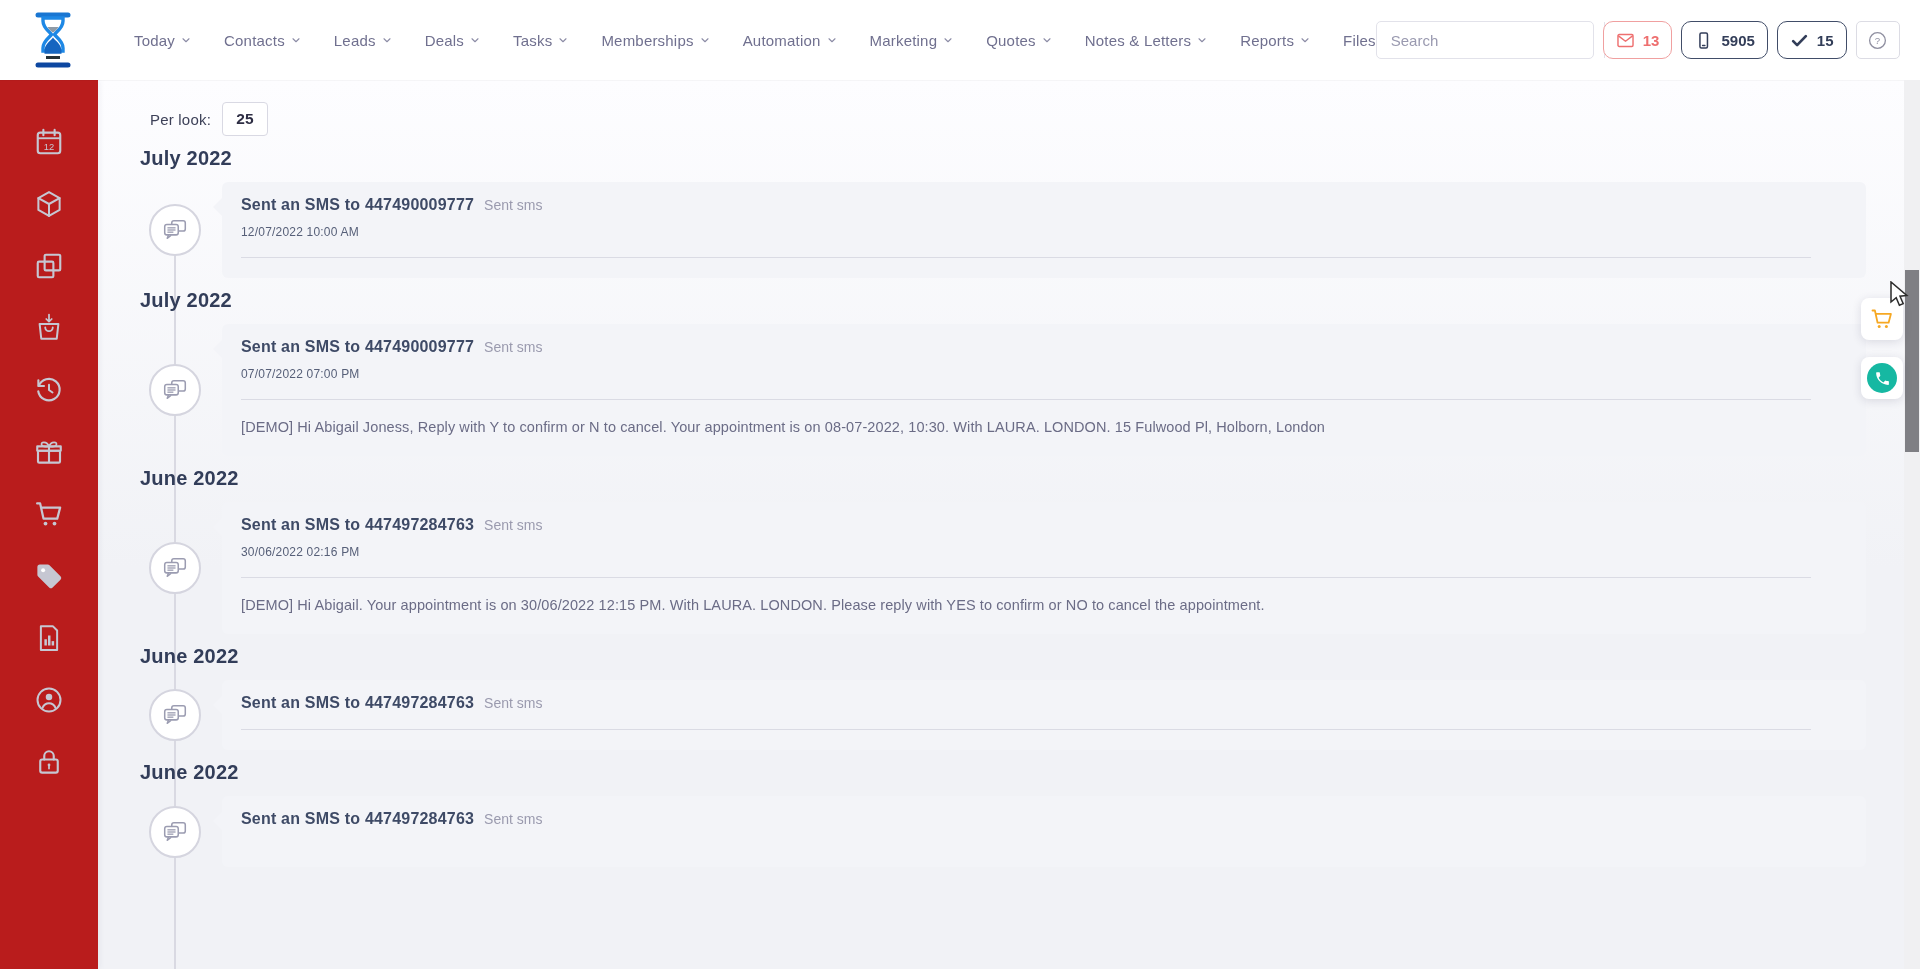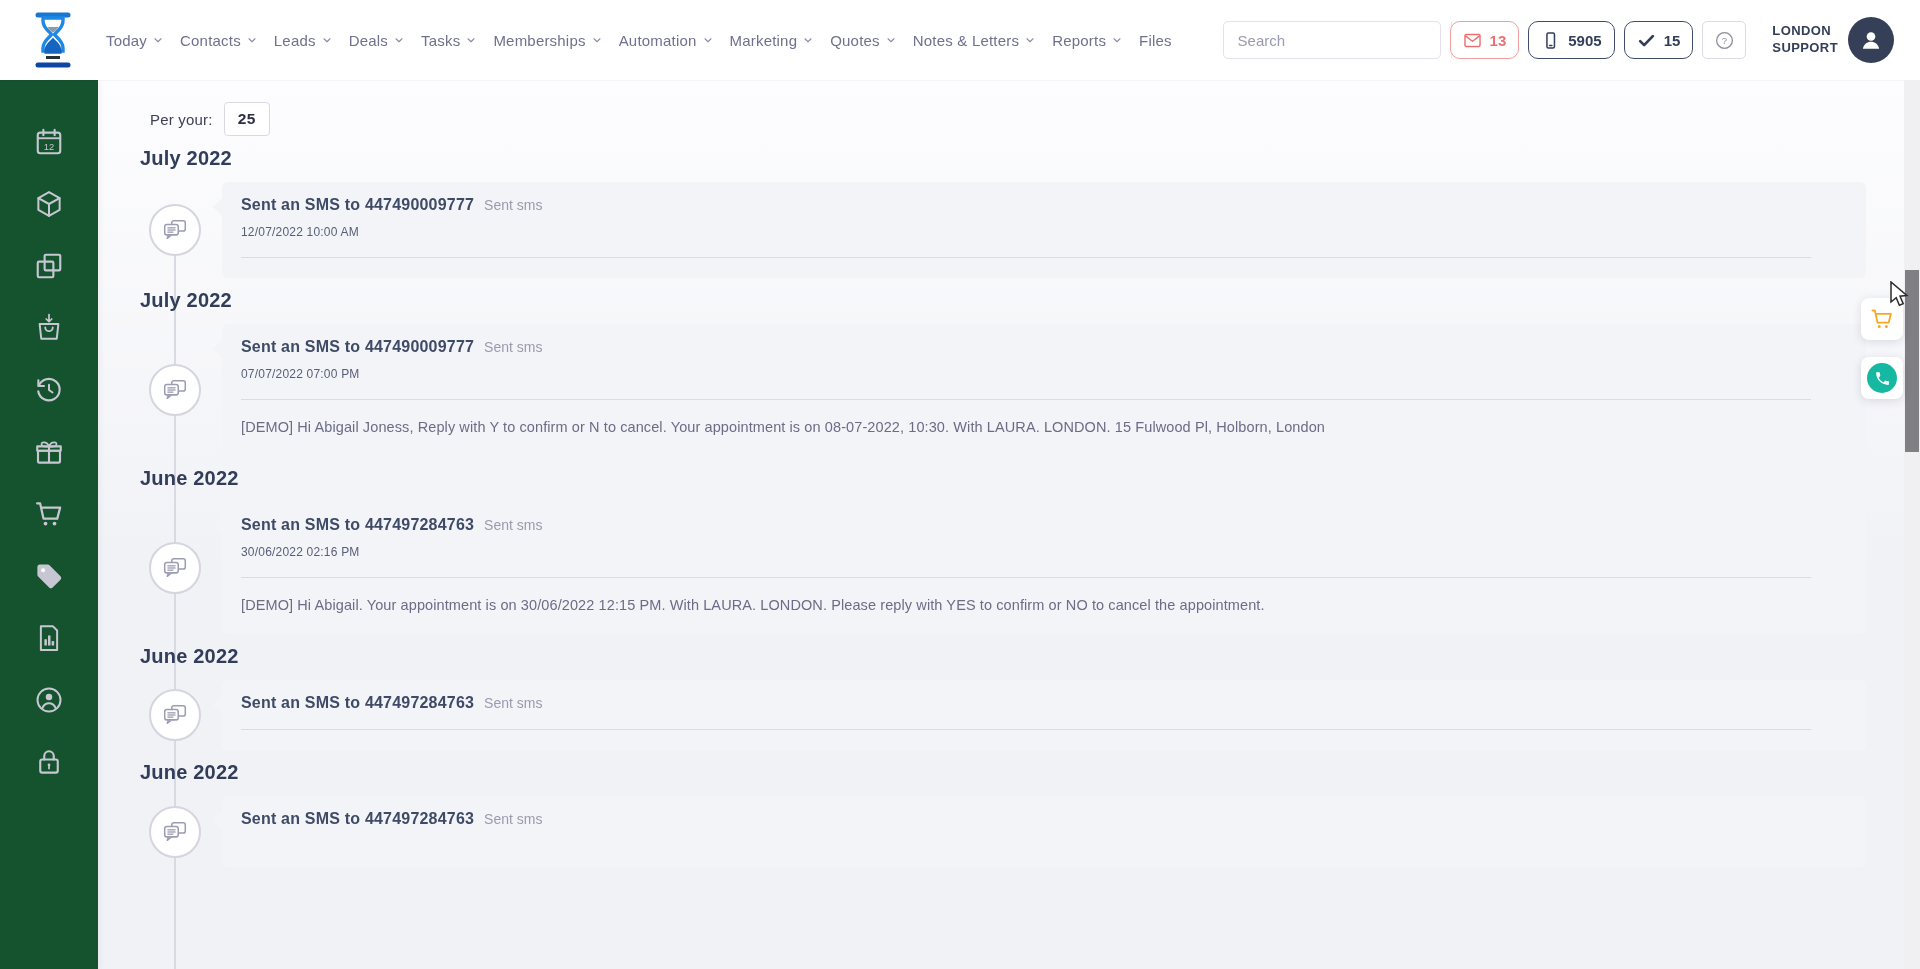--- a/index.html
+++ b/index.html
@@ -2,21 +2,21 @@
 <html><head>
 <meta charset="utf-8">
 <style>
   * { margin:0; padding:0; box-sizing:border-box; }
   html,body { width:1920px; height:969px; overflow:hidden; }
   body { font-family:"Liberation Sans", sans-serif; background:#ffffff; position:relative; color:#333d59; }
 
   
   header { position:absolute; top:0; left:0; right:0; height:80px; background:#fff; display:flex; align-items:center; padding-left:34px; z-index:6; box-shadow:0 1px 0 rgba(0,0,0,0.03); }
   .logo { width:38px; height:56px; flex:none; cursor:pointer; }
-  nav { display:flex; align-items:center; gap:16px; margin-left:34px; }
+  nav { display:flex; align-items:center; gap:32px; margin-left:62px; }
   .nav-item { display:flex; align-items:center; gap:5px; color:#70708f; font-size:15px; letter-spacing:.2px; cursor:pointer; white-space:nowrap; }
   .nav-item .chev { display:inline-flex; width:12px; height:12px; color:#8c8ca6; }
   .nav-item .chev svg { width:12px; height:12px; }
 
   .header-right { margin-left:auto; display:flex; align-items:center; gap:9px; padding-right:26px; }
   .search { width:218px; height:38px; border:1px solid #e2e2ea; border-radius:5px; display:flex; align-items:stretch; background:#fff; }
   .search input { flex:1; border:none; outline:none; padding:0 14px; font-size:15px; color:#3b82f6; font-family:inherit; background:transparent; }
   .search input::placeholder { color:#9a9ab0; }
   .search-btn { width:46px; border:none; border-left:1px solid #e2e2ea; background:transparent; display:flex; align-items:center; justify-content:center; color:#3c4660; cursor:pointer; }
   .search-btn svg { width:20px; height:20px; }
@@ -26,21 +26,21 @@
   .badge-red { border:1.5px solid #f0a0a0; color:#ee6f6f; }
   .badge-navy { border:1.5px solid #414d68; color:#333e59; }
   .help-btn { width:44px; height:38px; border:1px solid #dcdce4; border-radius:5px; display:flex; align-items:center; justify-content:center; color:#8f8fa0; cursor:pointer; background:#fff; }
   .help-btn svg { width:21px; height:21px; }
   .user { display:flex; align-items:center; gap:10px; cursor:pointer; margin-left:17px; }
   .user-name { font-size:13px; font-weight:700; color:#333e59; line-height:1.3; letter-spacing:.4px; }
   .avatar { width:46px; height:46px; border-radius:50%; background:#354058; display:flex; align-items:center; justify-content:center; color:#fff; }
   .avatar svg { width:26px; height:26px; }
 
   
-  aside { position:absolute; top:80px; left:0; bottom:0; width:98px; background:#14532d; z-index:5; box-shadow:2px 0 6px rgba(30,30,70,.05); display:flex; flex-direction:column; align-items:center; padding-top:47px; gap:32px; }
+  aside { position:absolute; top:80px; left:0; bottom:0; width:98px; background:#b91c1c; z-index:5; box-shadow:2px 0 6px rgba(30,30,70,.05); display:flex; flex-direction:column; align-items:center; padding-top:47px; gap:32px; }
   .sb-item { width:30px; height:30px; color:#c6c7d2; cursor:pointer; display:flex; }
   .sb-item svg { width:30px; height:30px; }
 
   
   .content { position:absolute; top:80px; left:98px; right:16px; bottom:0; overflow:hidden; background:linear-gradient(180deg,#fdfdff 0%,#f1f2f6 55%); padding:18px 0 0 42px; }
   .per-page { display:flex; align-items:center; gap:11px; margin:4px 0 10px 10px; font-size:15px; color:#3d4158; letter-spacing:.2px; }
   .pp-box { min-width:46px; height:34px; background:#fff; border:1px solid #d9d9e3; border-radius:4px; display:flex; align-items:center; justify-content:center; font-size:15.5px; font-weight:700; color:#2e2e44; cursor:pointer; padding:0 8px; }
 
   #timeline { position:relative; }
   #timeline::before { content:""; position:absolute; left:34px; top:60px; bottom:-300px; width:2px; background:#d9d9e2; }
@@ -340,21 +340,21 @@
           <path d="M8.2 10V7.2a3.8 3.8 0 0 1 7.6 0V10" fill="none" stroke="currentColor" stroke-linecap="round" stroke-linejoin="round" stroke-width="1.7"></path>
           <circle cx="12" cy="14.3" r="1.1" fill="currentColor"></circle>
           <line x1="12" y1="15.2" x2="12" y2="17.2" stroke="currentColor" stroke-width="1.4" stroke-linecap="round"></line>
         </svg>
       </span>
     </div>
   </aside>
 
 <main class="content">
   <div class="per-page">
-    <span>Per your:</span>
+    <span>Per look:</span>
     <div class="pp-box">25</div>
   </div>
   <div id="timeline">
   <section class="entry">
     <h2 class="month">July 2022</h2>
     <div class="row">
       <div class="node">
             <span style="display: inline-flex;">
               <svg viewBox="0 0 24 24">
                 <rect x="9" y="3.5" width="12.5" height="9.5" rx="2" fill="none" stroke="currentColor" stroke-linecap="round" stroke-linejoin="round" stroke-width="1.4"></rect>

